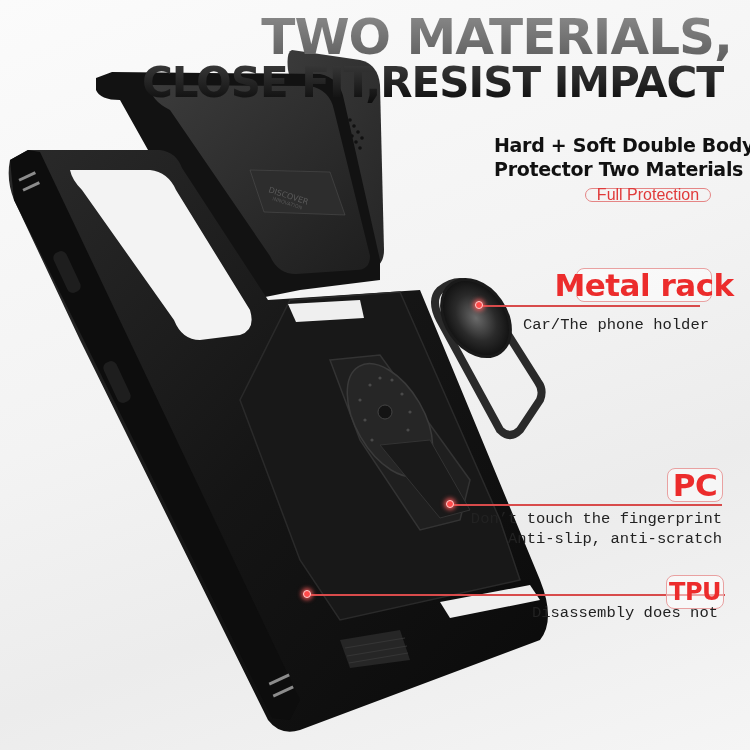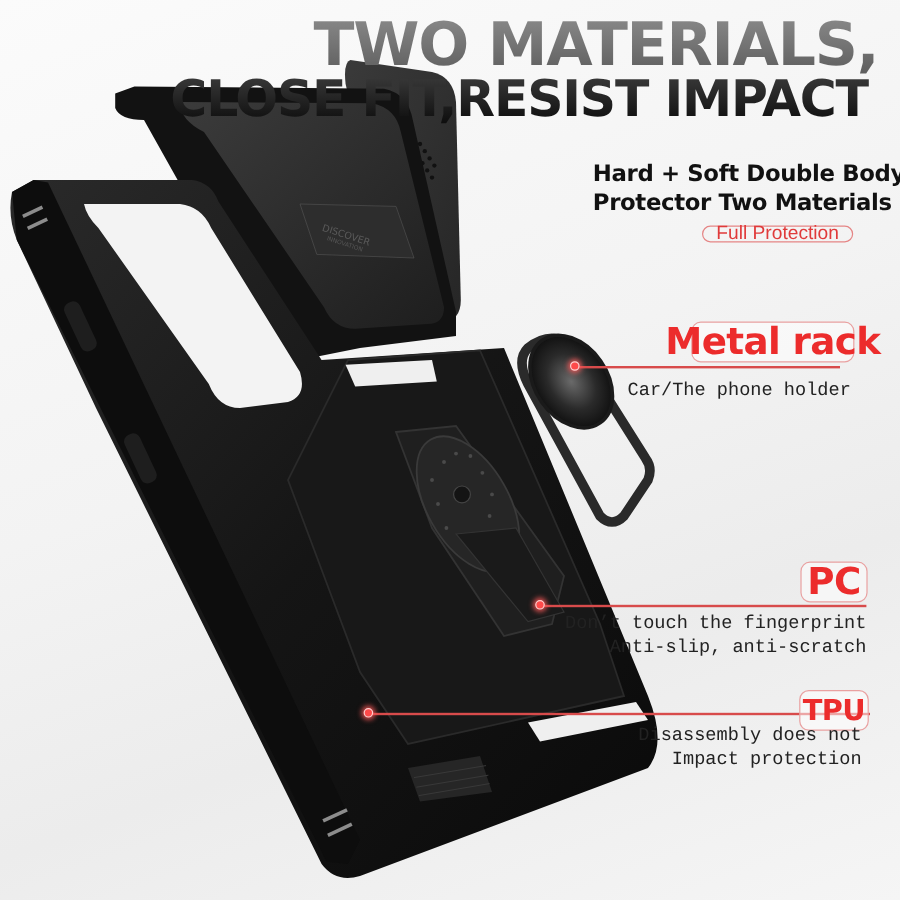--- a/index.html
+++ b/index.html
@@ -238,16 +238,15 @@
   <div class="desc desc-pc">
     <span>Don’t touch the fingerprint</span>
     <span>Anti-slip, anti-scratch</span>
   </div>
 
   <div class="callout-line" style="left:307px; top:594px; width:418px;"></div>
   <div class="callout-dot" style="left:303px; top:590px;"></div>
   <div class="tag tag-tpu">TPU</div>
   <div class="desc desc-tpu">
     <span>Disassembly does not</span>
-    <span>Impact protection</span>
   </div>
 
 </div>
 
 </body></html>

